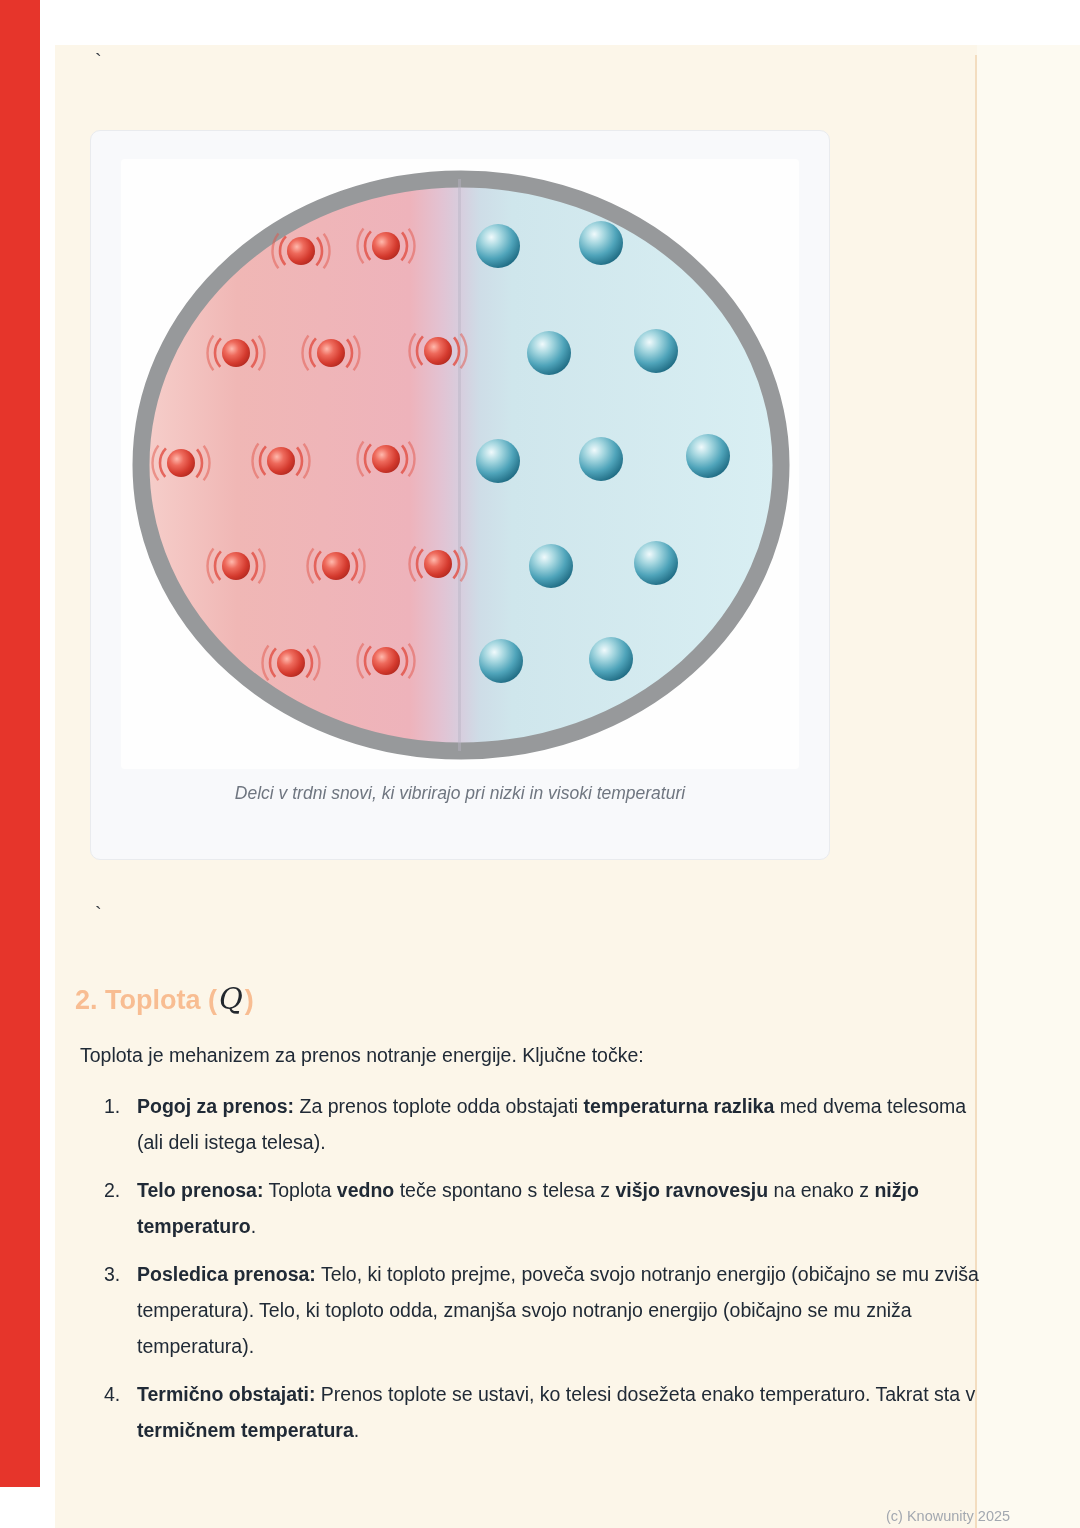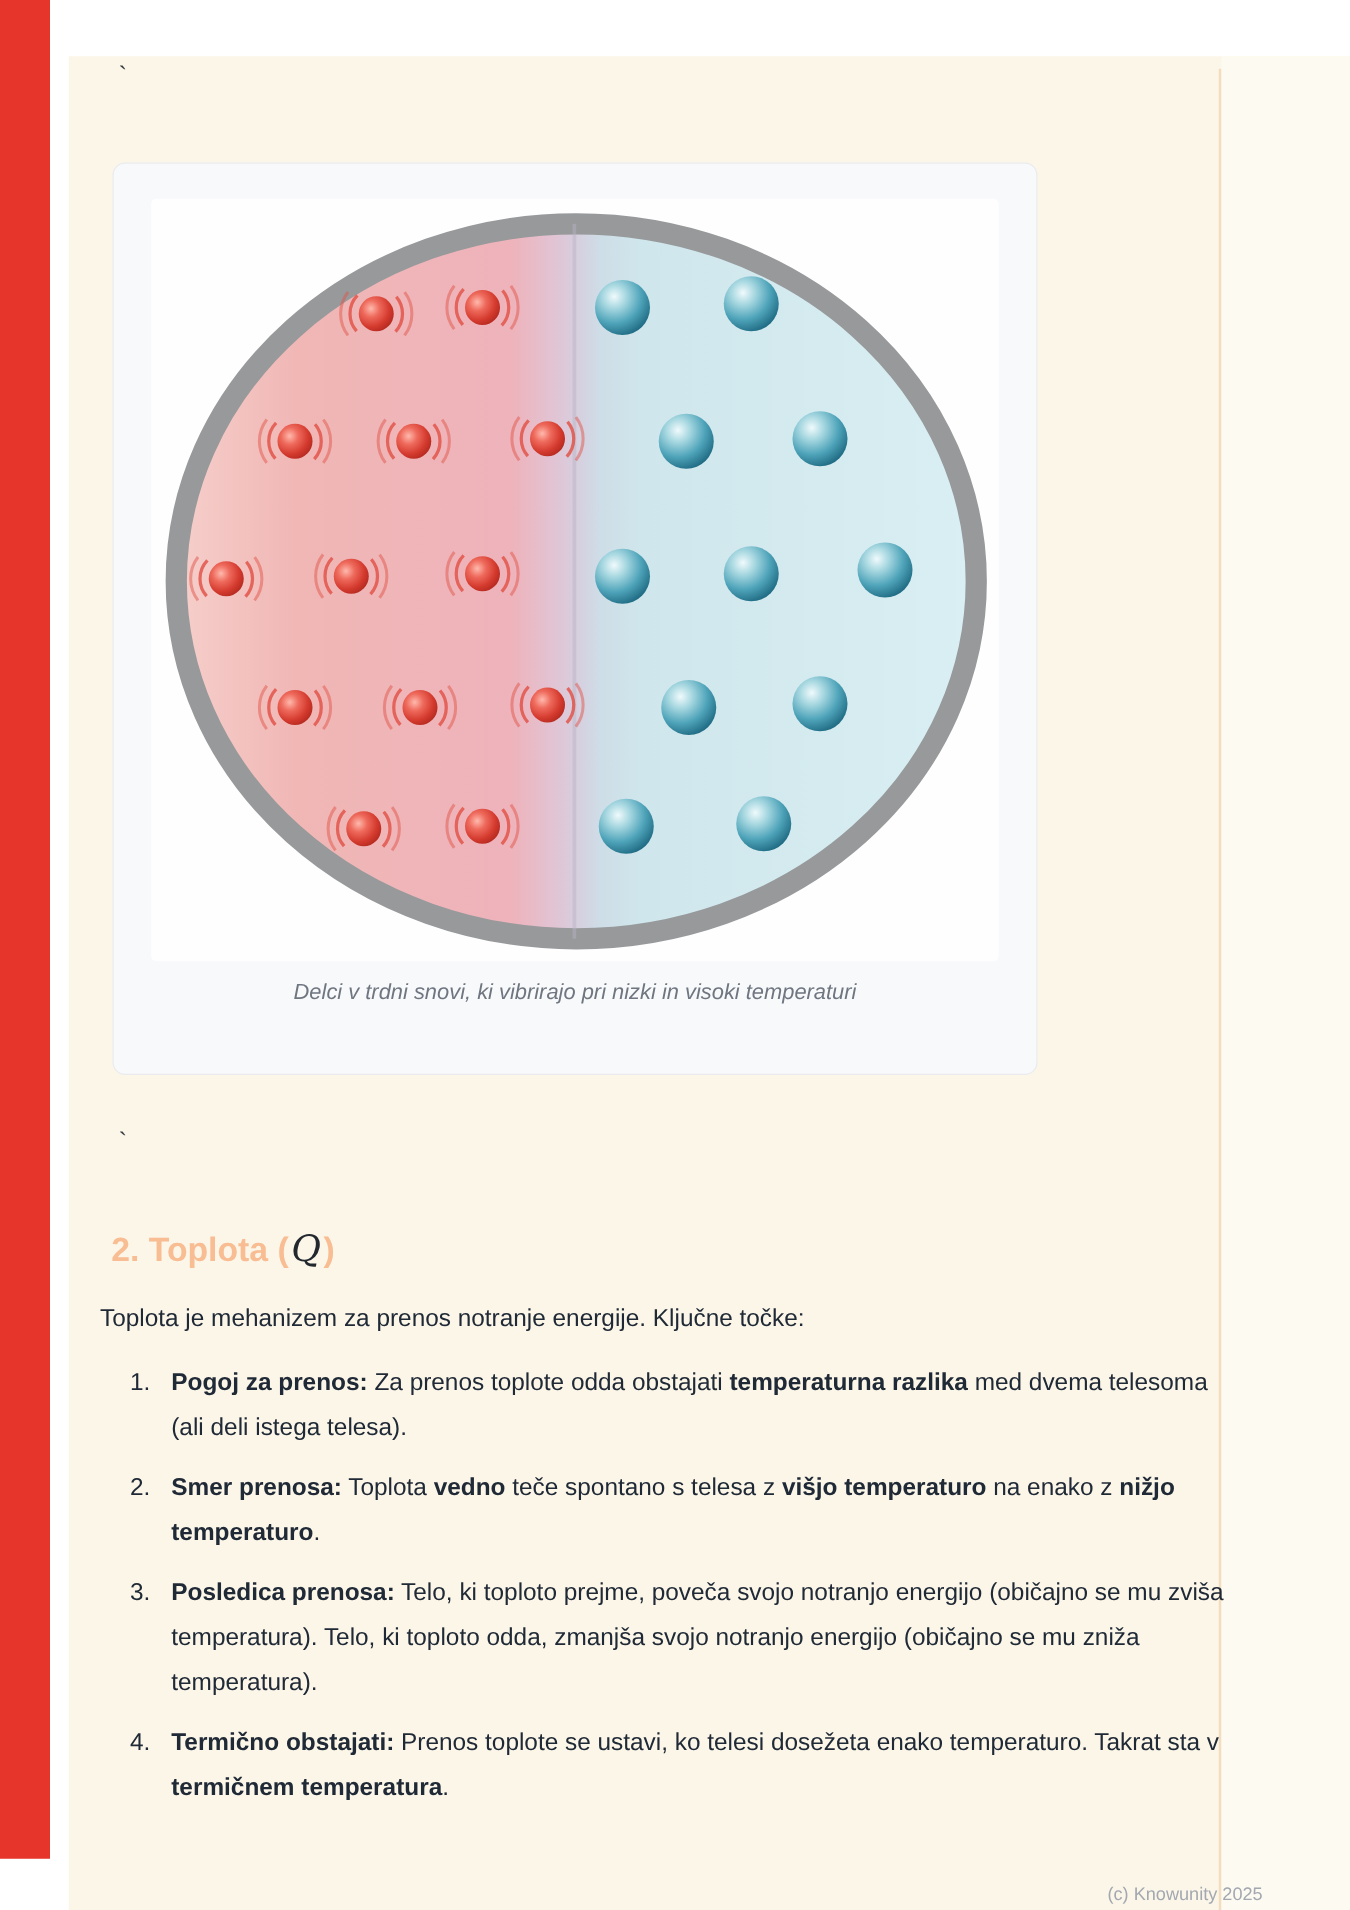--- a/index.html
+++ b/index.html
@@ -25,21 +25,21 @@
   .fig-image {
     position:absolute; left:30px; top:28px; width:678px; height:610px;
     background:#fefefe; border-radius:4px;
   }
   .fig-image svg { display:block; width:678px; height:610px; }
   .fig-caption {
     position:absolute; left:30px; top:652px; width:678px;
     text-align:center; font-style:italic; font-size:17.5px; color:#6f7680;
   }
 
-  .heading { position:absolute; left:89px; top:982px; font-size:27px; font-weight:bold; color:#f8bd92; }
+  .heading { position:absolute; left:75px; top:982px; font-size:27px; font-weight:bold; color:#f8bd92; }
   .heading .math-q {
     font-family:"DejaVu Serif", serif; font-style:italic; font-weight:normal;
     color:#23282e; font-size:29px; padding:0 2px;
   }
 
   .intro { position:absolute; left:80px; top:1040px; width:880px; font-size:19.5px; line-height:1.6; color:#202a36; }
 
   .key-points { position:absolute; left:104px; top:1088px; width:880px; font-size:19.5px; line-height:36px; color:#202a36; }
   .list-item { position:relative; padding-left:33px; margin-bottom:12px; }
   .list-num { position:absolute; left:0; top:0; }
@@ -131,18 +131,18 @@
 </div>
 
 <span class="backtick two">`</span>
 
 <div class="heading"><span>2. Toplota (</span><span class="math-q">Q</span><span>)</span></div>
 
 <div class="intro">Toplota je mehanizem za prenos notranje energije. Ključne točke:</div>
 
 <div class="key-points">
     <div class="list-item"><span class="list-num">1.</span><span class="list-text"><span class="b">Pogoj za prenos:</span><span> Za prenos toplote odda obstajati </span><span class="b">temperaturna razlika</span><span> med dvema telesoma (ali deli istega telesa).</span></span></div>
-    <div class="list-item"><span class="list-num">2.</span><span class="list-text"><span class="b">Smer prenosa:</span><span> Toplota </span><span class="b">vedno</span><span> teče spontano s telesa z </span><span class="b">višjo temperaturo</span><span> na enako z </span><span class="b">nižjo temperaturo</span><span>.</span></span></div>
+    <div class="list-item"><span class="list-num">2.</span><span class="list-text"><span class="b">Telo prenosa:</span><span> Toplota </span><span class="b">vedno</span><span> teče spontano s telesa z </span><span class="b">višjo ravnovesju</span><span> na enako z </span><span class="b">nižjo temperaturo</span><span>.</span></span></div>
     <div class="list-item"><span class="list-num">3.</span><span class="list-text"><span class="b">Posledica prenosa:</span><span> Telo, ki toploto prejme, poveča svojo notranjo energijo (običajno se mu zviša temperatura). Telo, ki toploto odda, zmanjša svojo notranjo energijo (običajno se mu zniža temperatura).</span></span></div>
     <div class="list-item"><span class="list-num">4.</span><span class="list-text"><span class="b">Termično obstajati:</span><span> Prenos toplote se ustavi, ko telesi dosežeta enako temperaturo. Takrat sta v </span><span class="b">termičnem temperatura</span><span>.</span></span></div>
   </div>
 
 <div class="footer">(c) Knowunity 2025</div>
 
 </body></html>

